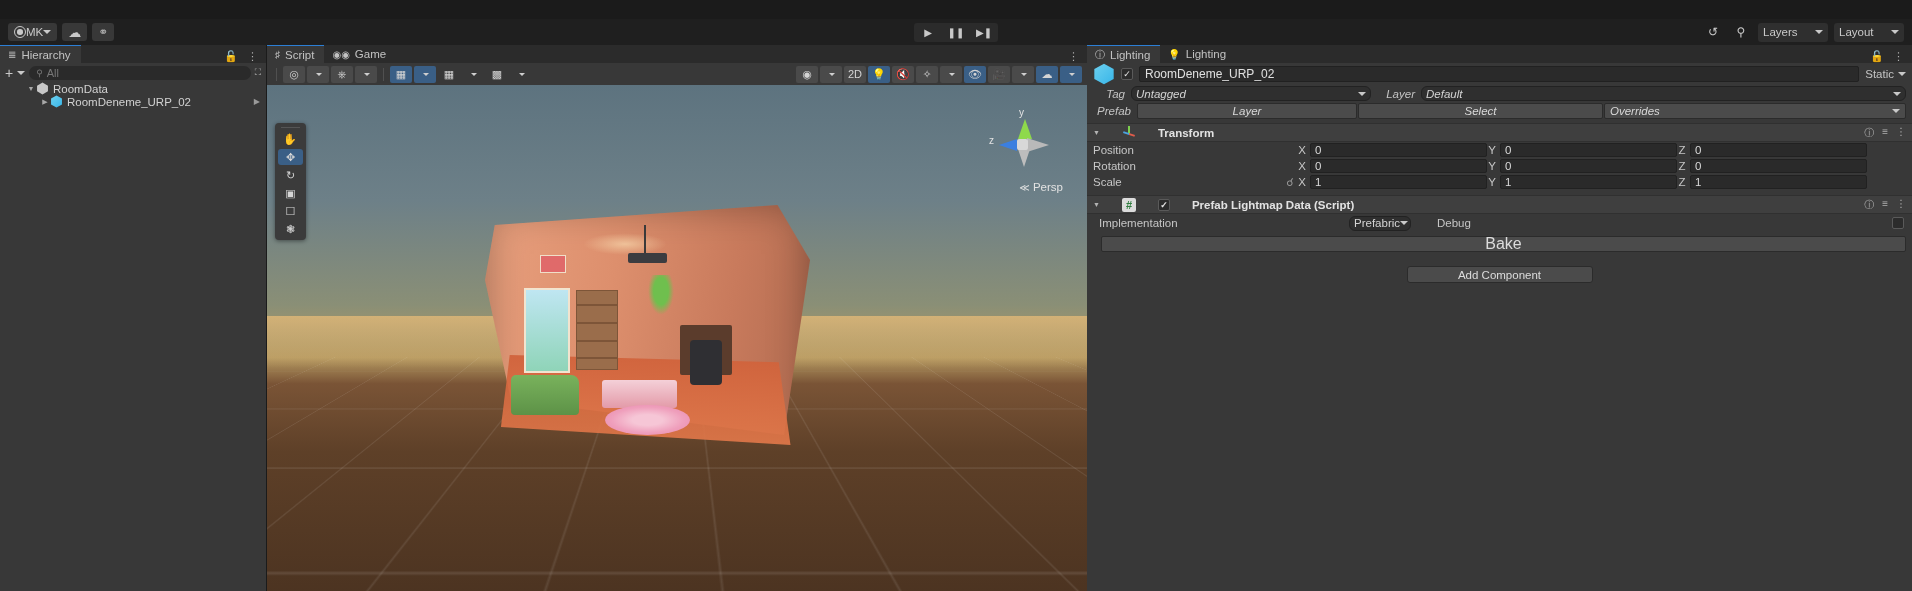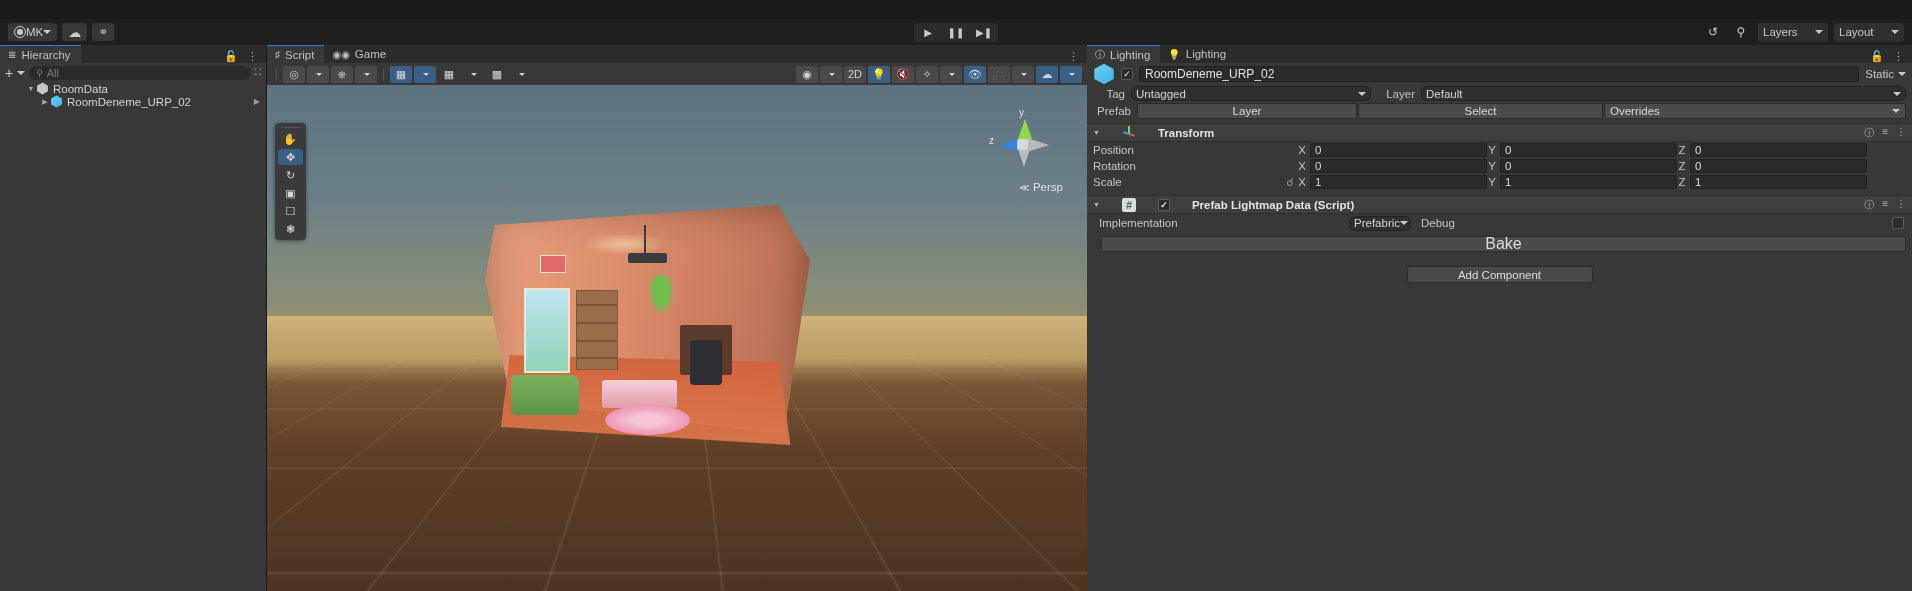--- a/index.html
+++ b/index.html
@@ -230,21 +230,21 @@
   .chk { width: 12px; height: 12px; background: #2c2c2c; border: 1px solid #5a5a5a;
     border-radius: 2px; display: flex; align-items: center; justify-content: center;
     color: #e6e6e6; font-size: 9px; }
   .name-field { flex: 1; height: 16px; background: #2a2a2a; border: 1px solid #212121;
     border-radius: 2px; display: flex; align-items: center; padding: 0 5px;
     font-size: 12px; color: #e0e0e0; }
   .static-box { display: flex; align-items: center; gap: 4px; font-size: 11.5px;
     color: #c4c4c4; }
 
   .insp-row { height: 17px; display: flex; align-items: center; padding-left: 6px;
-    font-size: 11.5px; }
+    font-size: 11.5px; font-style: italic; }
   .insp-lab { width: 38px; text-align: right; color: #c4c4c4; padding-right: 6px; }
   .insp-dd { height: 15px; background: #2f2f2f; border: 1px solid #222;
     border-radius: 6px; display: flex; align-items: center;
     justify-content: space-between; padding: 0 4px; color: #d4d4d4; font-size: 11.5px; }
   .insp-btn { height: 16px; background: #4b4b4b; border: 1px solid #2b2b2b;
     border-radius: 2px; display: flex; align-items: center; justify-content: center;
     color: #d9d9d9; font-size: 11.5px; }
 
   .comp-head { height: 19px; background: #3f3f3f; border-top: 1px solid #303030;
     border-bottom: 1px solid #303030; display: flex; align-items: center;
@@ -645,21 +645,21 @@
         <span>⋮</span>
       </span>
     </div>
 
     <div class="impl-row">
       <span style="width:244px;">Implementation</span>
       <div class="insp-dd" style="width:62px;">
         <span>Prefabric</span>
         <span class="caret"></span>
       </div>
-      <span style="margin-left:4px;">Debug</span>
+      <span style="margin-left:20px;">Debug</span>
       <span class="chk" style="margin-left:auto;margin-right:8px;background:#2c2c2c;"></span>
     </div>
 
     <div class="bake-btn">
       <span>Bake</span>
     </div>
 
     <div class="add-comp">
       <span>Add Component</span>
     </div>

